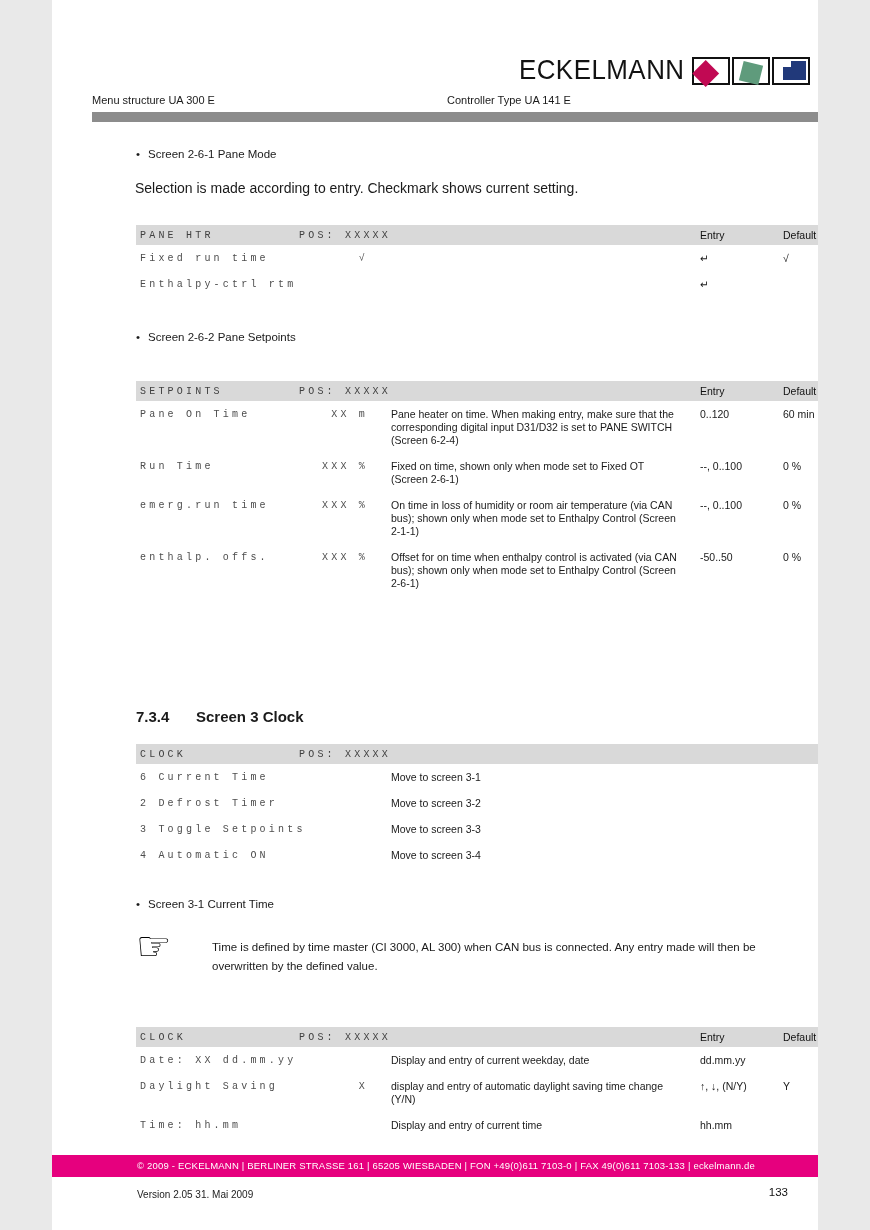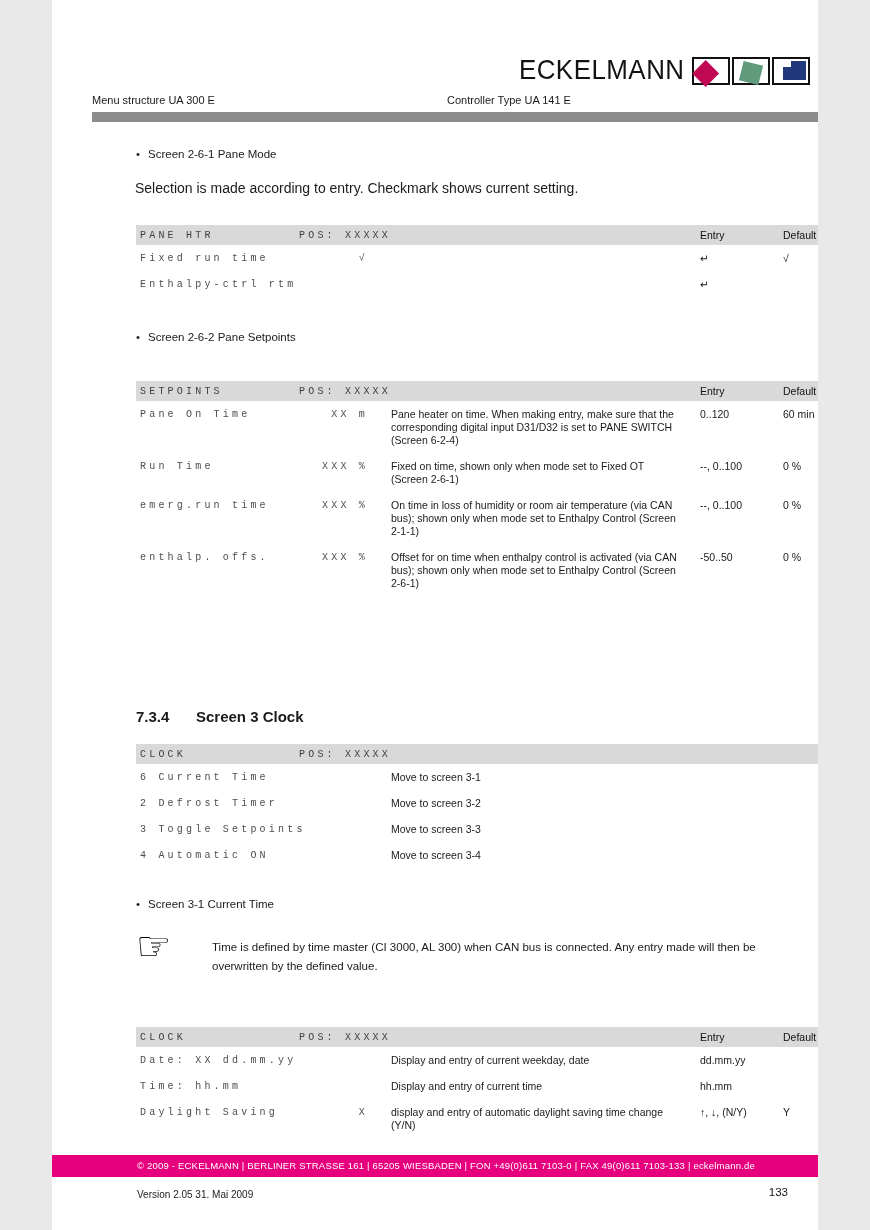--- a/index.html
+++ b/index.html
@@ -226,33 +226,33 @@
     </div>
     <div class="tbody">
         <div class="trow">
           <span class="cell c-name mono">Date: XX dd.mm.yy</span>
           <span class="cell c-value mono"></span>
           <span class="cell c-desc">Display and entry of current weekday, date</span>
           <span class="cell c-entry">dd.mm.yy</span>
           <span class="cell c-default"></span>
         </div>
         <div class="trow">
-          <span class="cell c-name mono">Time: hh.mm</span>
-          <span class="cell c-value mono"></span>
-          <span class="cell c-desc">Display and entry of current time</span>
-          <span class="cell c-entry">hh.mm</span>
-          <span class="cell c-default"></span>
-        </div>
-        <div class="trow">
           <span class="cell c-name mono">Daylight Saving</span>
           <span class="cell c-value mono">X</span>
           <span class="cell c-desc">display and entry of automatic daylight saving time change (Y/N)</span>
           <span class="cell c-entry">↑, ↓, (N/Y)</span>
           <span class="cell c-default">Y</span>
         </div>
+        <div class="trow">
+          <span class="cell c-name mono">Time: hh.mm</span>
+          <span class="cell c-value mono"></span>
+          <span class="cell c-desc">Display and entry of current time</span>
+          <span class="cell c-entry">hh.mm</span>
+          <span class="cell c-default"></span>
+        </div>
       </div>
   </div>
 
   <div class="footer-bar">
     <span>© 2009 - ECKELMANN | BERLINER STRASSE 161 | 65205 WIESBADEN | FON +49(0)611 7103-0 | FAX 49(0)611 7103-133 | eckelmann.de</span>
   </div>
   <div class="version-line">Version 2.05   31. Mai 2009</div>
   <div class="page-number">133</div>
 
 </div>

